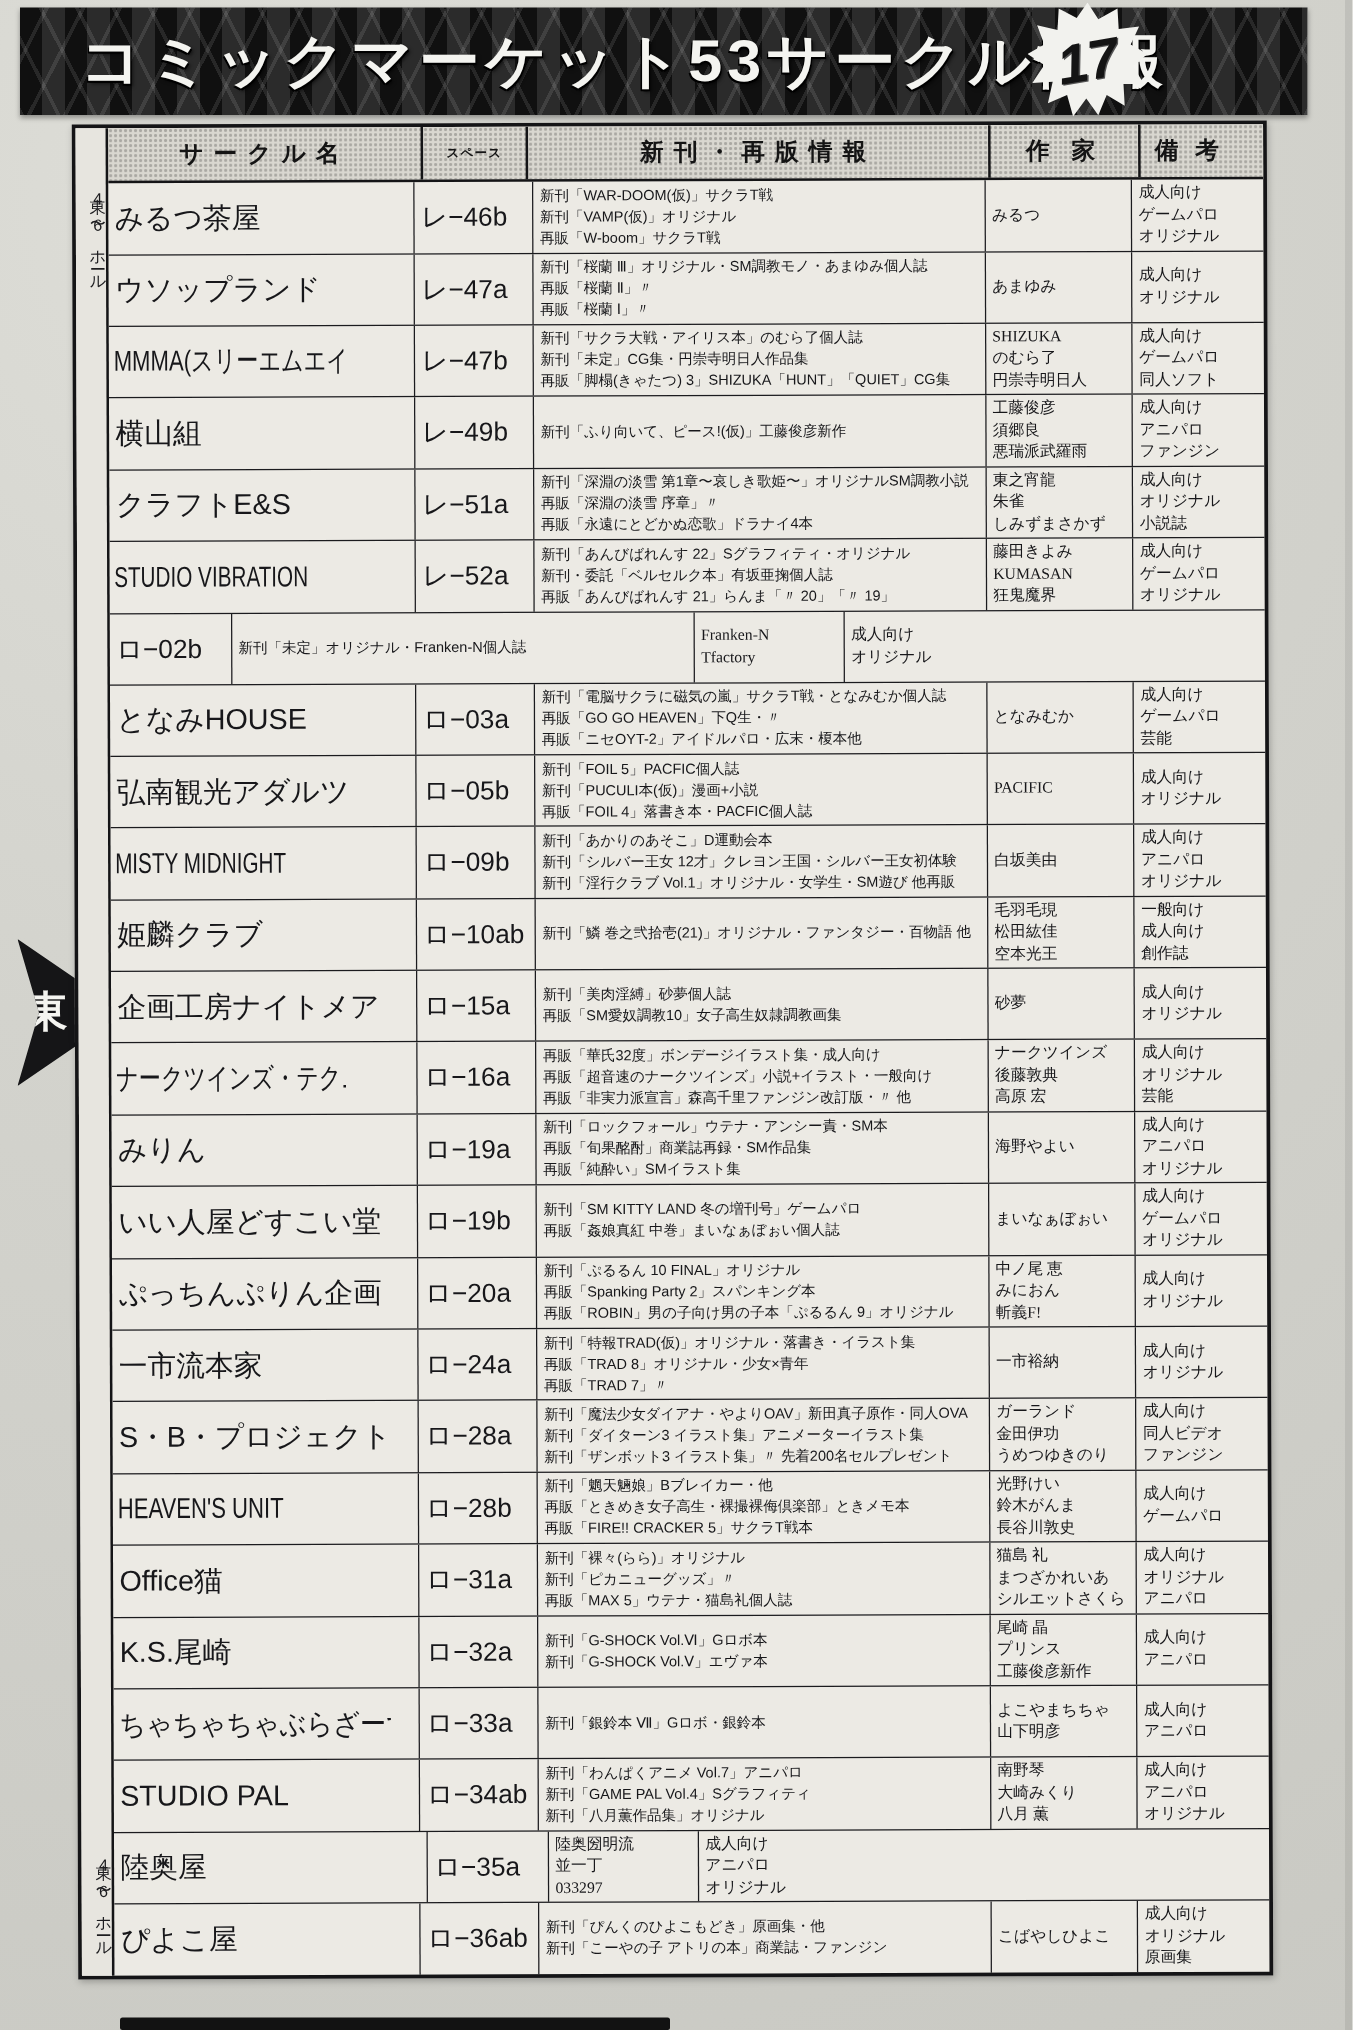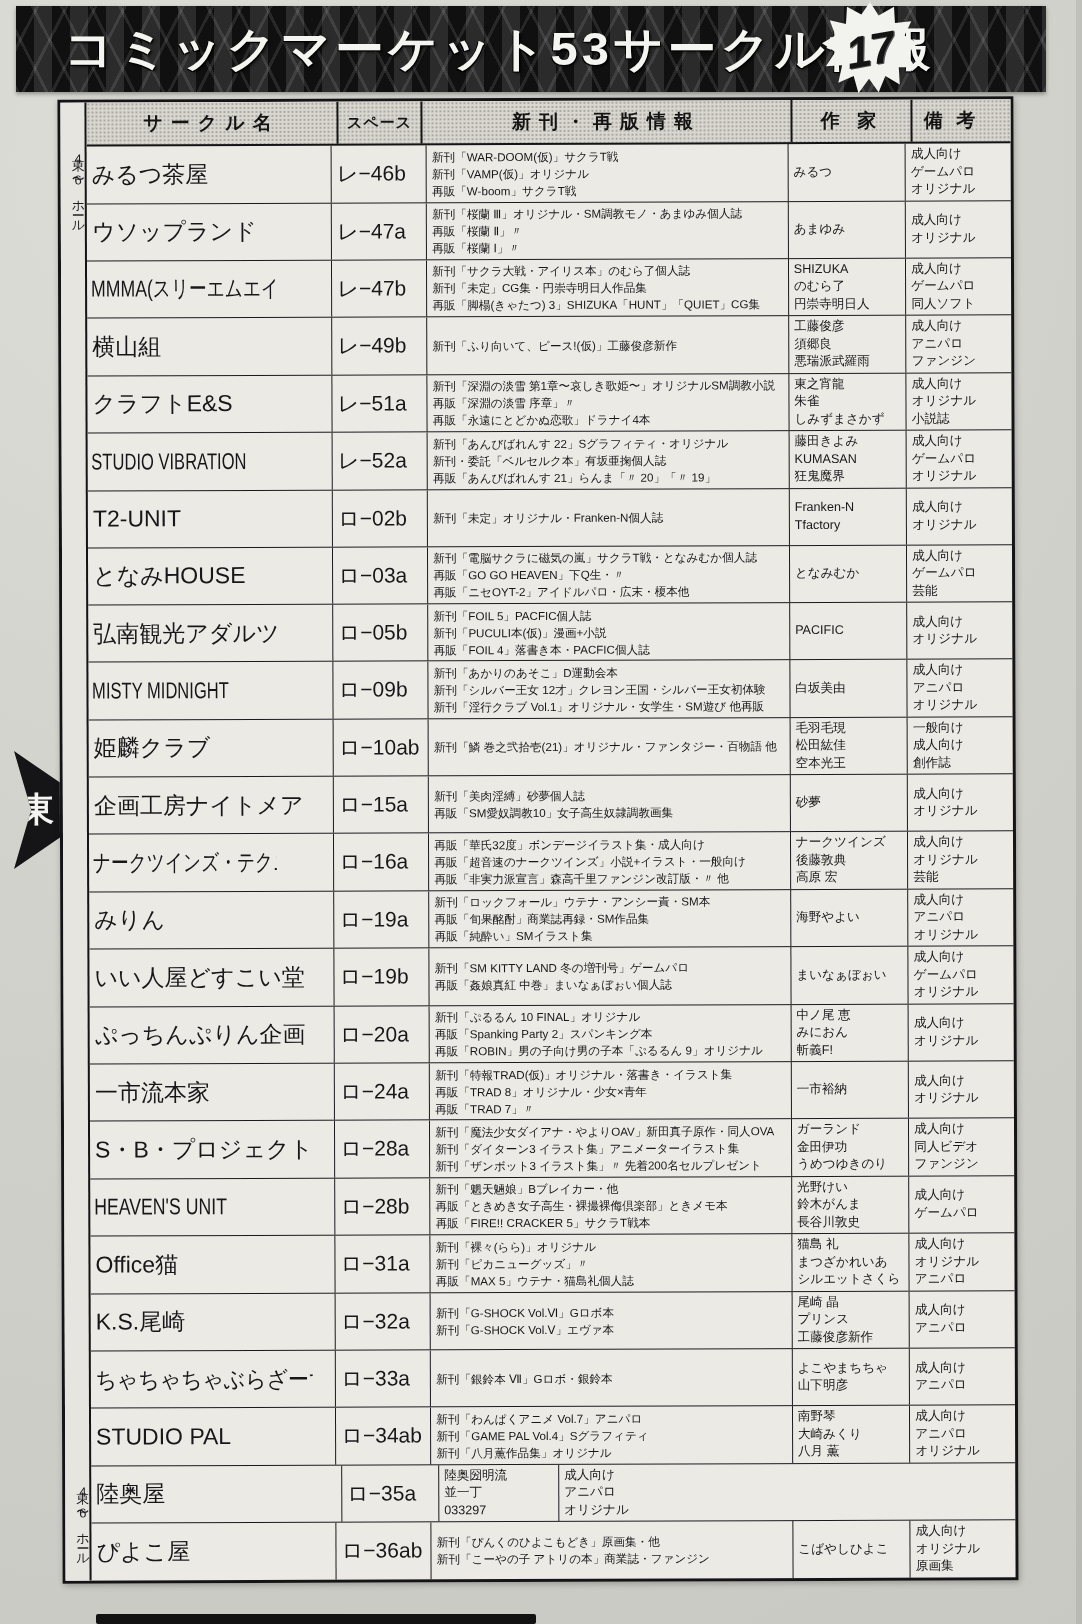--- a/index.html
+++ b/index.html
@@ -68,21 +68,21 @@
     white-space:nowrap;overflow:hidden;
   }
   .hcell:first-child{border-left:none;}
   .row{display:flex;border-top:1.6px solid #1b1b1e;}
   .row:first-child{border-top:none;}
   .cell{box-sizing:border-box;border-left:1.6px solid #1b1b1e;padding:2px 5px;min-height:56px;}
   .cell:first-child{border-left:none;}
   .c-name {width:250px;display:flex;align-items:center;font-size:23px;letter-spacing:0px;white-space:nowrap;overflow:hidden;transform-origin:left center;}
   .c-space{width:97px;display:flex;align-items:center;font-size:21px;white-space:nowrap;overflow:hidden;}
   .c-info {width:370px;display:flex;flex-direction:column;justify-content:center;}
-  .c-auth {width:120px;display:flex;flex-direction:column;justify-content:center;}
+  .c-auth {width:120px;display:flex;flex-direction:column;justify-content:center;font-family:Liberation Serif, serif;}
   .c-note {width:108px;display:flex;flex-direction:column;justify-content:center;}
   .info-line{font-size:11.6px;line-height:17px;white-space:nowrap;overflow:hidden;}
   .auth-line,.note-line{font-size:12.6px;line-height:17.5px;white-space:nowrap;overflow:hidden;}
   
   .east-arrow{
     position:absolute;left:14px;top:746px;width:78px;height:128px;
     background:#151517;
     clip-path:polygon(0% 4%,96% 44%,100% 50%,96% 56%,0% 96%,22% 50%);
     display:flex;align-items:center;
   }
@@ -110,21 +110,21 @@
 </div>
 
 <div class="table-wrap">
   <div class="hall-strip">
     <div class="hall-label top">東4〜6ホール</div>
     <div class="hall-label bottom">東4〜6ホール</div>
   </div>
   <div class="grid">
     <div class="hrow">
       <div class="hcell" style="width:250px;">サークル名</div>
-      <div class="hcell" style="width:84px;font-size:15px;letter-spacing:1px;">スペース</div>
+      <div class="hcell" style="width:84px;font-size:10px;letter-spacing:1px;">スペース</div>
       <div class="hcell" style="width:370px;">新刊・再版情報</div>
       <div class="hcell" style="width:120px;letter-spacing:6px;text-align:center;">作 家</div>
       <div class="hcell" style="width:80px;letter-spacing:4px;">備 考</div>
     </div>
     <div>
   <div class="row">
     <div class="cell c-name">みるつ茶屋</div>
     <div class="cell c-space">レ−46b</div>
     <div class="cell c-info">
             <div class="info-line">新刊「WAR-DOOM(仮)」サクラT戦</div>
@@ -230,21 +230,20 @@
             <div class="auth-line">狂鬼魔界</div>
           </div>
     <div class="cell c-note">
             <div class="note-line">成人向け</div>
             <div class="note-line">ゲームパロ</div>
             <div class="note-line">オリジナル</div>
           </div>
   </div>
 
   <div class="row">
-    <div class="cell c-name">T2-UNIT</div>
     <div class="cell c-space">ロ−02b</div>
     <div class="cell c-info">
             <div class="info-line">新刊「未定」オリジナル・Franken-N個人誌</div>
           </div>
     <div class="cell c-auth">
             <div class="auth-line">Franken-N</div>
             <div class="auth-line">Tfactory</div>
           </div>
     <div class="cell c-note">
             <div class="note-line">成人向け</div>

